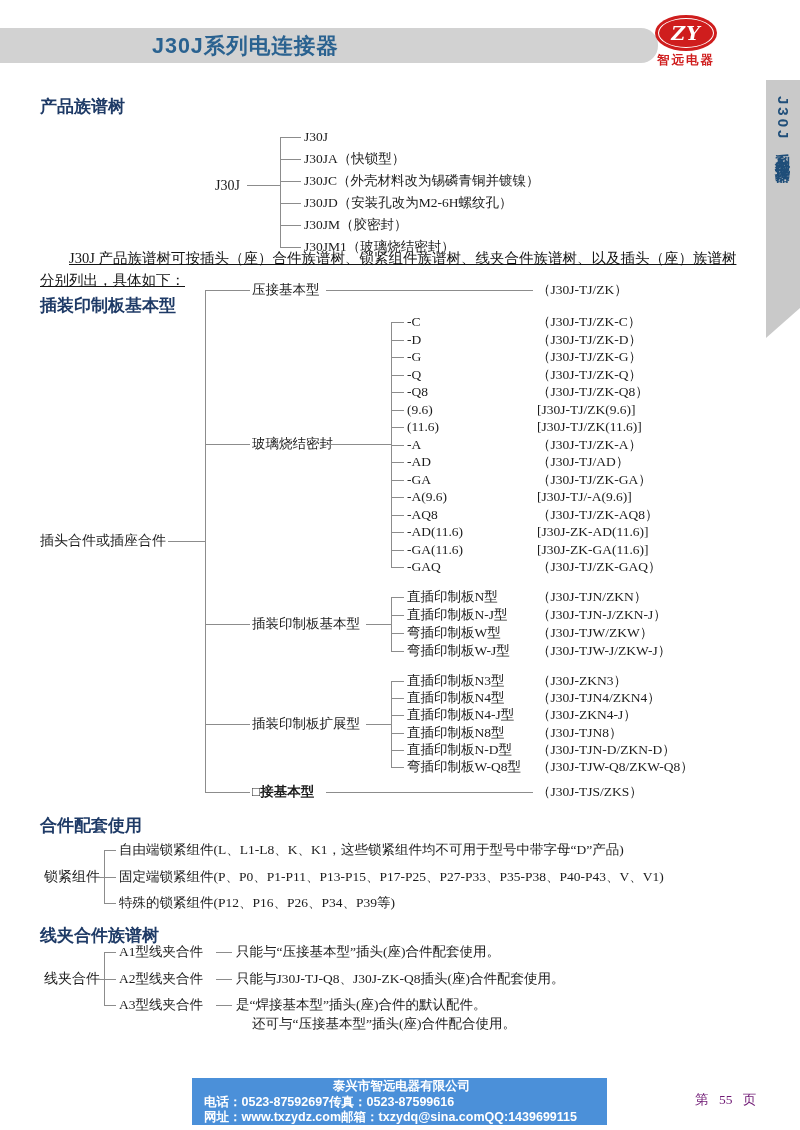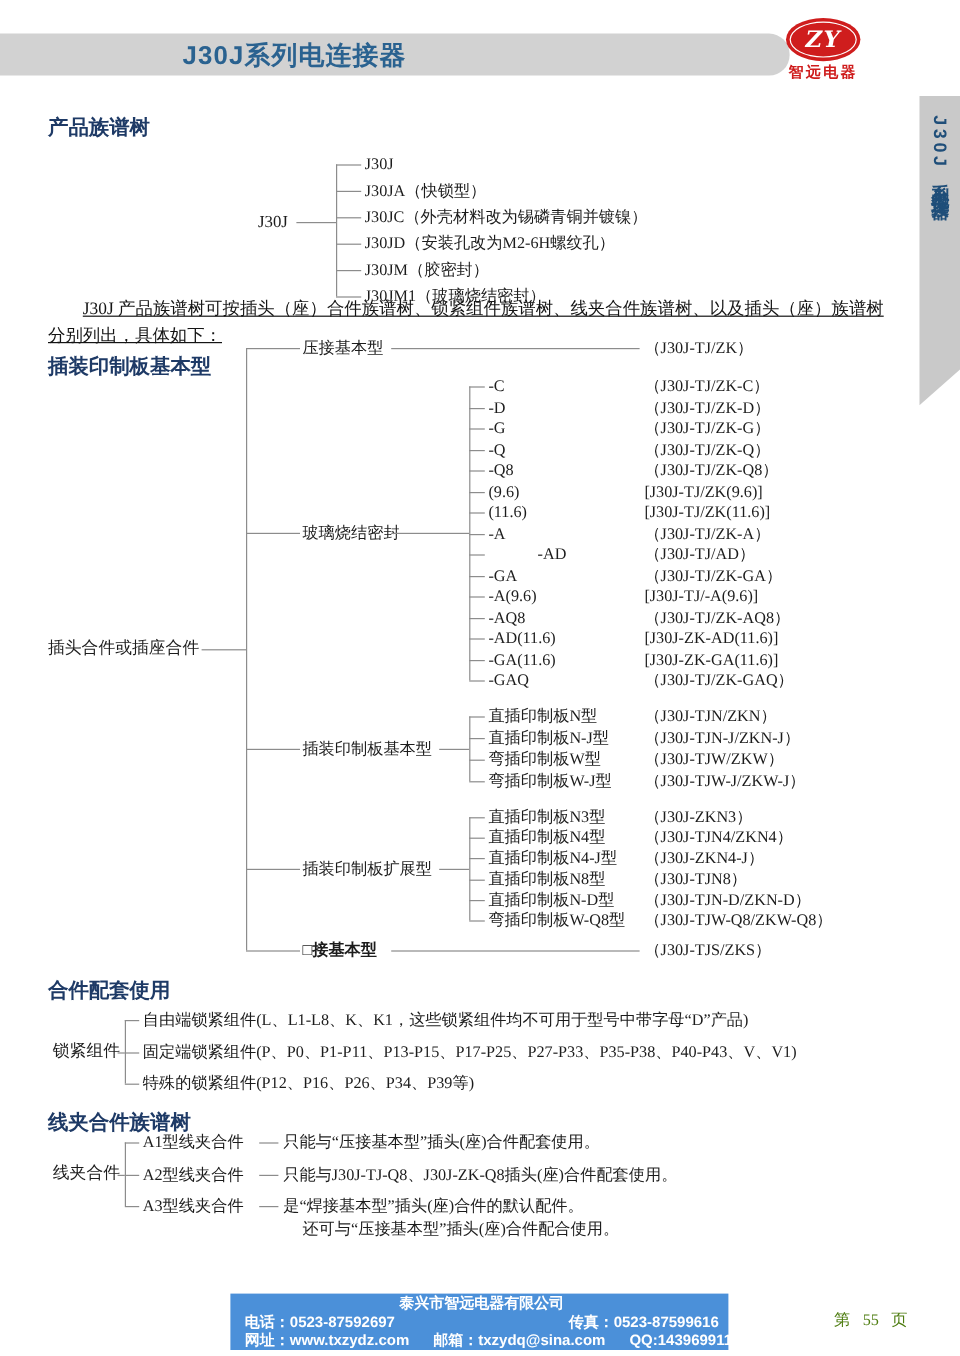--- a/index.html
+++ b/index.html
@@ -33,23 +33,23 @@
   .b-bold{font-weight:bold;font-family:"Liberation Sans","DejaVu Sans",sans-serif;}
   .hline{position:absolute;height:1px;background:var(--c-line);}
   .vline{position:absolute;width:1px;background:var(--c-line);}
   .para{position:absolute;font:14.5px/21.5px "Liberation Serif","DejaVu Serif",serif;color:#141414;text-decoration:underline;}
   .para-line.indent{text-indent:29px;}
   .footer-box{position:absolute;left:192px;top:1078px;width:415px;height:47px;background:var(--c-footer-bg);
         color:var(--c-footer-text);font:bold 12.5px/15.5px "Liberation Sans","DejaVu Sans",sans-serif;
         padding:1px 8px 0 12px;box-sizing:border-box;}
   .f-line{display:block;white-space:nowrap;}
   .f-center{text-align:center;}
-  .f-between{display:flex;justify-content:space-between;gap:20px;}
+  .f-between{display:flex;}
   .page-num{position:absolute;left:695px;top:1092px;font:13.5px/1.2 "Liberation Serif","DejaVu Serif",serif;
-        color:#4d7c0f;word-spacing:7px;white-space:nowrap;}
+        color:#701a75;word-spacing:7px;white-space:nowrap;}
 </style>
 </head>
 <body>
 
 <div class="page" id="page">
 
   <div class="header-bar">
     <span class="header-title">J30J系列电连接器</span>
   </div>
 
@@ -138,21 +138,21 @@
     <div class="hline" style="left: 391px; top: 410px; width: 13px;"></div>
     <div class="titem" style="left: 407px; top: 401px;">(9.6)</div>
     <div class="titem" style="left: 537px; top: 401px;">[J30J-TJ/ZK(9.6)]</div>
     <div class="hline" style="left: 391px; top: 427px; width: 13px;"></div>
     <div class="titem" style="left: 407px; top: 418px;">(11.6)</div>
     <div class="titem" style="left: 537px; top: 418px;">[J30J-TJ/ZK(11.6)]</div>
     <div class="hline" style="left: 391px; top: 445px; width: 13px;"></div>
     <div class="titem" style="left: 407px; top: 436px;">-A</div>
     <div class="titem" style="left: 537px; top: 436px;">（J30J-TJ/ZK-A）</div>
     <div class="hline" style="left: 391px; top: 462px; width: 13px;"></div>
-    <div class="titem" style="left: 407px; top: 453px; margin-left: 41px;">-AD</div>
+    <div class="titem" style="left: 407px; top: 453px;">-AD</div>
     <div class="titem" style="left: 537px; top: 453px;">（J30J-TJ/AD）</div>
     <div class="hline" style="left: 391px; top: 480px; width: 13px;"></div>
     <div class="titem" style="left: 407px; top: 471px;">-GA</div>
     <div class="titem" style="left: 537px; top: 471px;">（J30J-TJ/ZK-GA）</div>
     <div class="hline" style="left: 391px; top: 497px; width: 13px;"></div>
     <div class="titem" style="left: 407px; top: 488px;">-A(9.6)</div>
     <div class="titem" style="left: 537px; top: 488px;">[J30J-TJ/-A(9.6)]</div>
     <div class="hline" style="left: 391px; top: 515px; width: 13px;"></div>
     <div class="titem" style="left: 407px; top: 506px;">-AQ8</div>
     <div class="titem" style="left: 537px; top: 506px;">（J30J-TJ/ZK-AQ8）</div>

